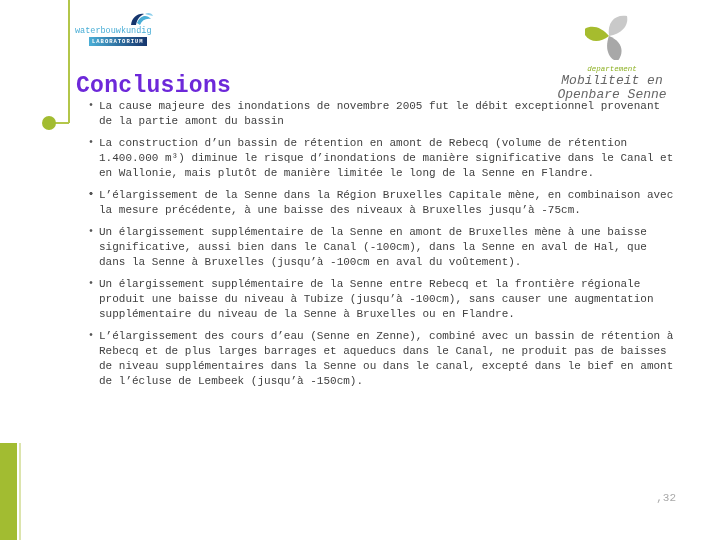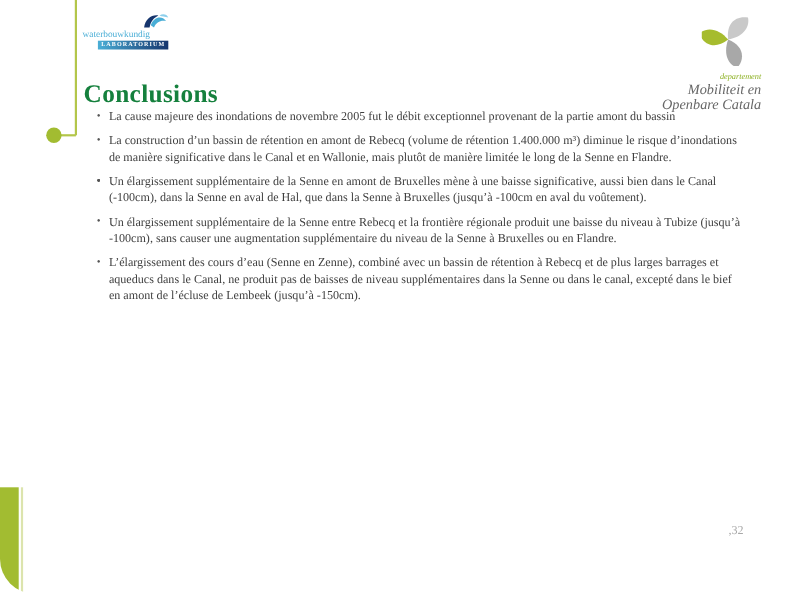--- a/index.html
+++ b/index.html
@@ -1,57 +1,57 @@
 <!DOCTYPE html>
 <html><head>
 <meta charset="utf-8">
 <style>
   html,body { margin:0; padding:0; background:#ffffff; }
   .slide {
     position:relative; width:720px; height:540px; background:#ffffff;
-    overflow:hidden; font-family:Liberation Serif, serif;border-radius:32px;
+    overflow:hidden; font-family:Liberation Mono, monospace;
   }
 
   
   .accent-v   { position:absolute; left:68px; top:0; width:2px; height:123px; background:#b3c64a; }
   .accent-h   { position:absolute; left:54px; top:122px; width:15px; height:2px; background:#b3c64a; }
   .accent-dot { position:absolute; left:42px; top:116px; width:14px; height:14px; border-radius:50%; background:#a2bc31; }
 
   
   .corner-bar  { position:absolute; left:0; top:443px; width:17px; height:97px; background:#a2bc31; }
   .corner-line { position:absolute; left:19px; top:443px; width:2px; height:97px; background:#dce4ad; }
 
   
   .wl-logo { position:absolute; left:75px; top:11px; width:85px; height:36px; }
   .wl-icon { position:absolute; left:53px; top:0; width:26px; height:17px; }
   .wl-name { position:absolute; left:0; top:15px; font-size:8.5px; color:#4aaed6; white-space:nowrap; }
   .wl-sub  { position:absolute; left:14px; top:26px; font-size:5.5px; font-weight:bold; letter-spacing:1px;
              color:#ffffff; background:linear-gradient(to right,#4aaed6,#16356d); padding:1px 3px; white-space:nowrap; }
 
   
-  .dept-logo { position:absolute; right:28px; top:12px; width:160px; text-align:right; }
+  .dept-logo { position:absolute; right:28px; top:12px; width:160px; text-align:center; }
   .dept-icon { display:inline-block; margin-right:6px; }
   .dept-l1 { font-size:7.5px; font-style:italic; color:#8cb021; line-height:9px; }
   .dept-l2, .dept-l3 { font-size:13px; font-style:italic; color:#666666; line-height:13.5px; }
 
   .page-title {
     position:absolute; left:76px; top:58px;
-    font-size:23px; font-weight:bold; color:#15803d; letter-spacing:0.3px;
+    font-size:23px; font-weight:bold; color:#6d28d9; letter-spacing:0.3px;
   }
 
   .bullets {
     position:absolute; left:88px; top:99px; width:586px;
     list-style:none; margin:0; padding:0;
     font-size:11px; line-height:15px; color:#3f3f3f;
   }
   .bullets li { position:relative; padding-left:11px; margin-bottom:7px; }
   .bullets .marker { position:absolute; left:0; top:-1px; font-size:10px; color:#555555; }
 
   .page-number {
-    position:absolute; right:44px; top:476px;
+    position:absolute; right:44px; top:492px;
     font-size:11px; color:#a8a8a8;
   }
 </style>
 </head>
 <body>
 
 <div class="slide">
 
   <div class="accent-v"></div>
   <div class="accent-h"></div>
@@ -75,21 +75,21 @@
   <div class="dept-logo">
     <span class="dept-icon">
       <svg width="48" height="48" viewBox="0 0 48 48">
         <path d="M24 24 C22 10 30 2 42 4 C44 14 36 22 24 24 Z" fill="#c9c9c9"></path>
         <path d="M24 24 C22 10 30 2 42 4 C44 14 36 22 24 24 Z" fill="#a8a8a8" transform="rotate(120 24 24)"></path>
         <path d="M24 24 C22 10 30 2 42 4 C44 14 36 22 24 24 Z" fill="#a6bc2e" transform="rotate(240 24 24)"></path>
       </svg>
     </span>
     <div class="dept-l1">departement</div>
     <div class="dept-l2">Mobiliteit en</div>
-    <div class="dept-l3">Openbare Catala</div>
+    <div class="dept-l3">Openbare Senne</div>
   </div>
 
   <h1 class="page-title">Conclusions</h1>
 
   <ul class="bullets">
     <li>
       <span class="marker">•</span>
       <span>La cause majeure des inondations de novembre 2005 fut le débit exceptionnel provenant de la partie amont du bassin</span>
     </li>
     <li>
@@ -97,20 +97,21 @@
       <span>La construction d’un bassin de rétention en amont de Rebecq (volume de rétention 1.400.000 m³) diminue le risque d’inondations de manière significative dans le Canal et en Wallonie, mais plutôt de manière limitée le long de la Senne en Flandre.</span>
     </li>
     <li>
       <span class="marker">•</span>
     </li>
     <li>
       <span class="marker">•</span>
     </li>
     <li>
       <span class="marker">•</span>
+      <span>L’élargissement de la Senne dans la Région Bruxelles Capitale mène, en combinaison avec la mesure précédente, à une baisse des niveaux à Bruxelles jusqu’à -75cm.</span>
     </li>
     <li>
       <span class="marker">•</span>
       <span>Un élargissement supplémentaire de la Senne en amont de Bruxelles mène à une baisse significative, aussi bien dans le Canal (-100cm), dans la Senne en aval de Hal, que dans la Senne à Bruxelles (jusqu’à -100cm en aval du voûtement).</span>
     </li>
     <li>
       <span class="marker">•</span>
       <span>Un élargissement supplémentaire de la Senne entre Rebecq et la frontière régionale produit une baisse du niveau à Tubize (jusqu’à -100cm), sans causer une augmentation supplémentaire du niveau de la Senne à Bruxelles ou en Flandre.</span>
     </li>
     <li>

